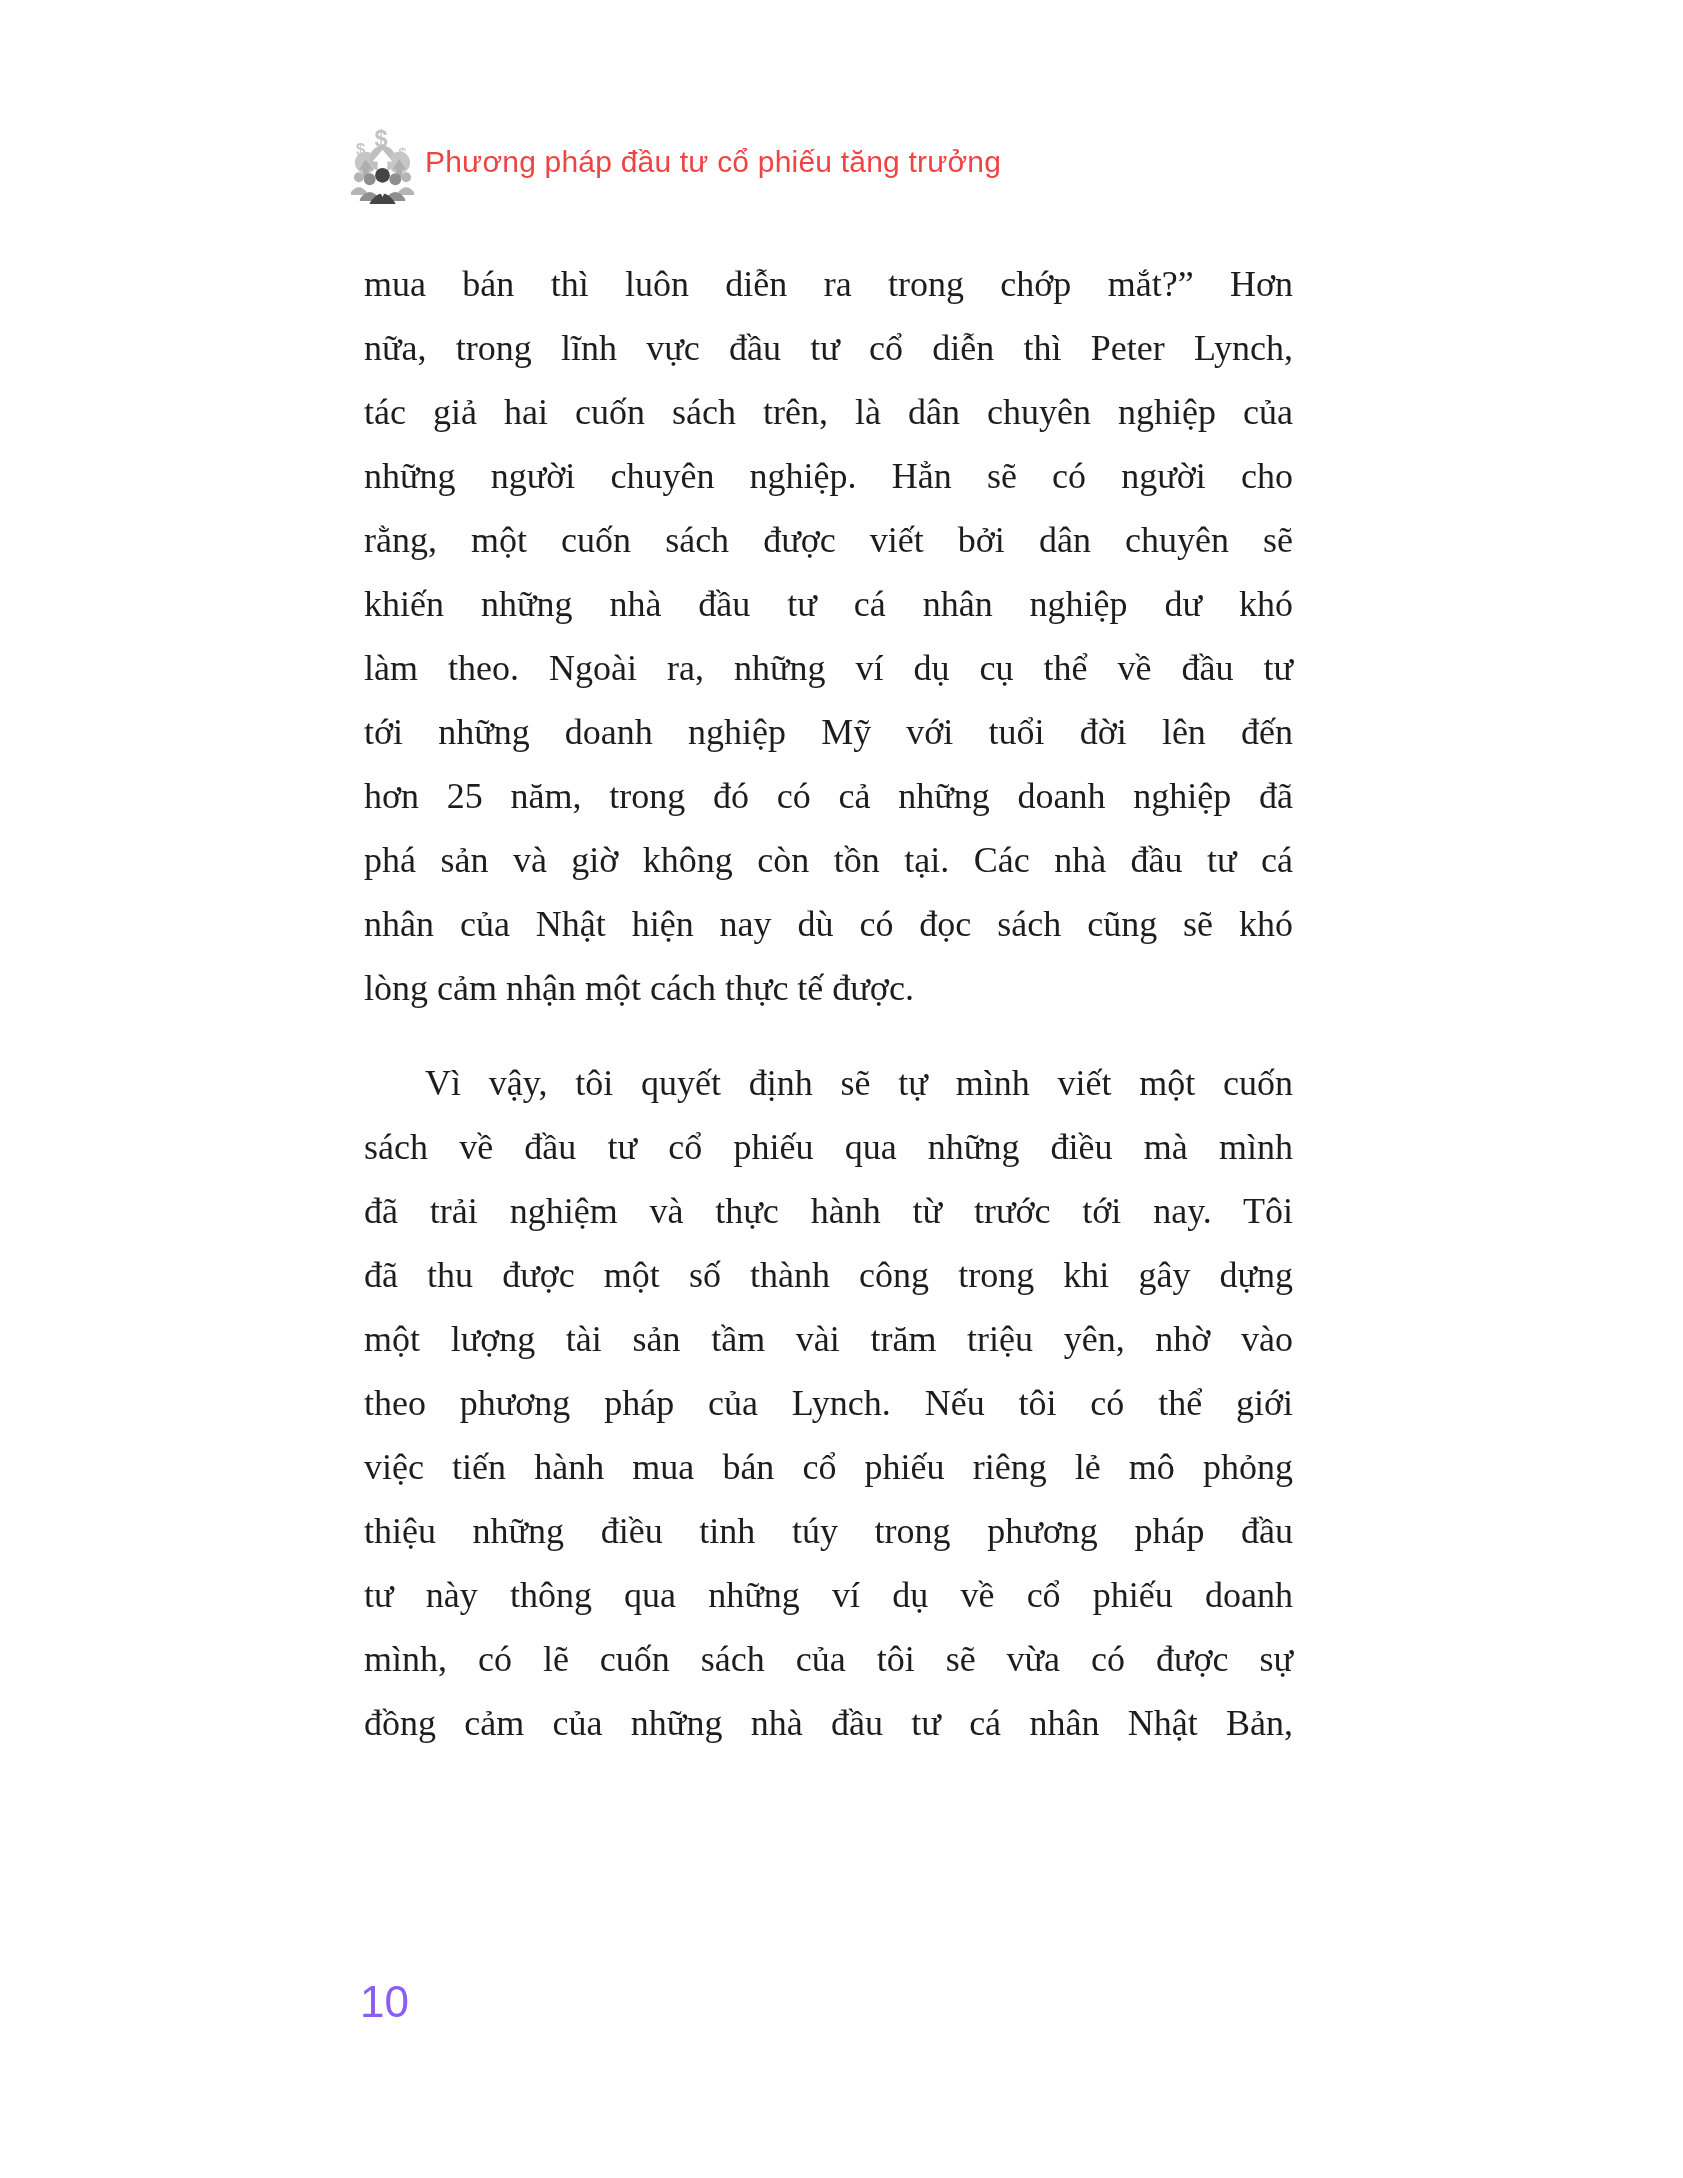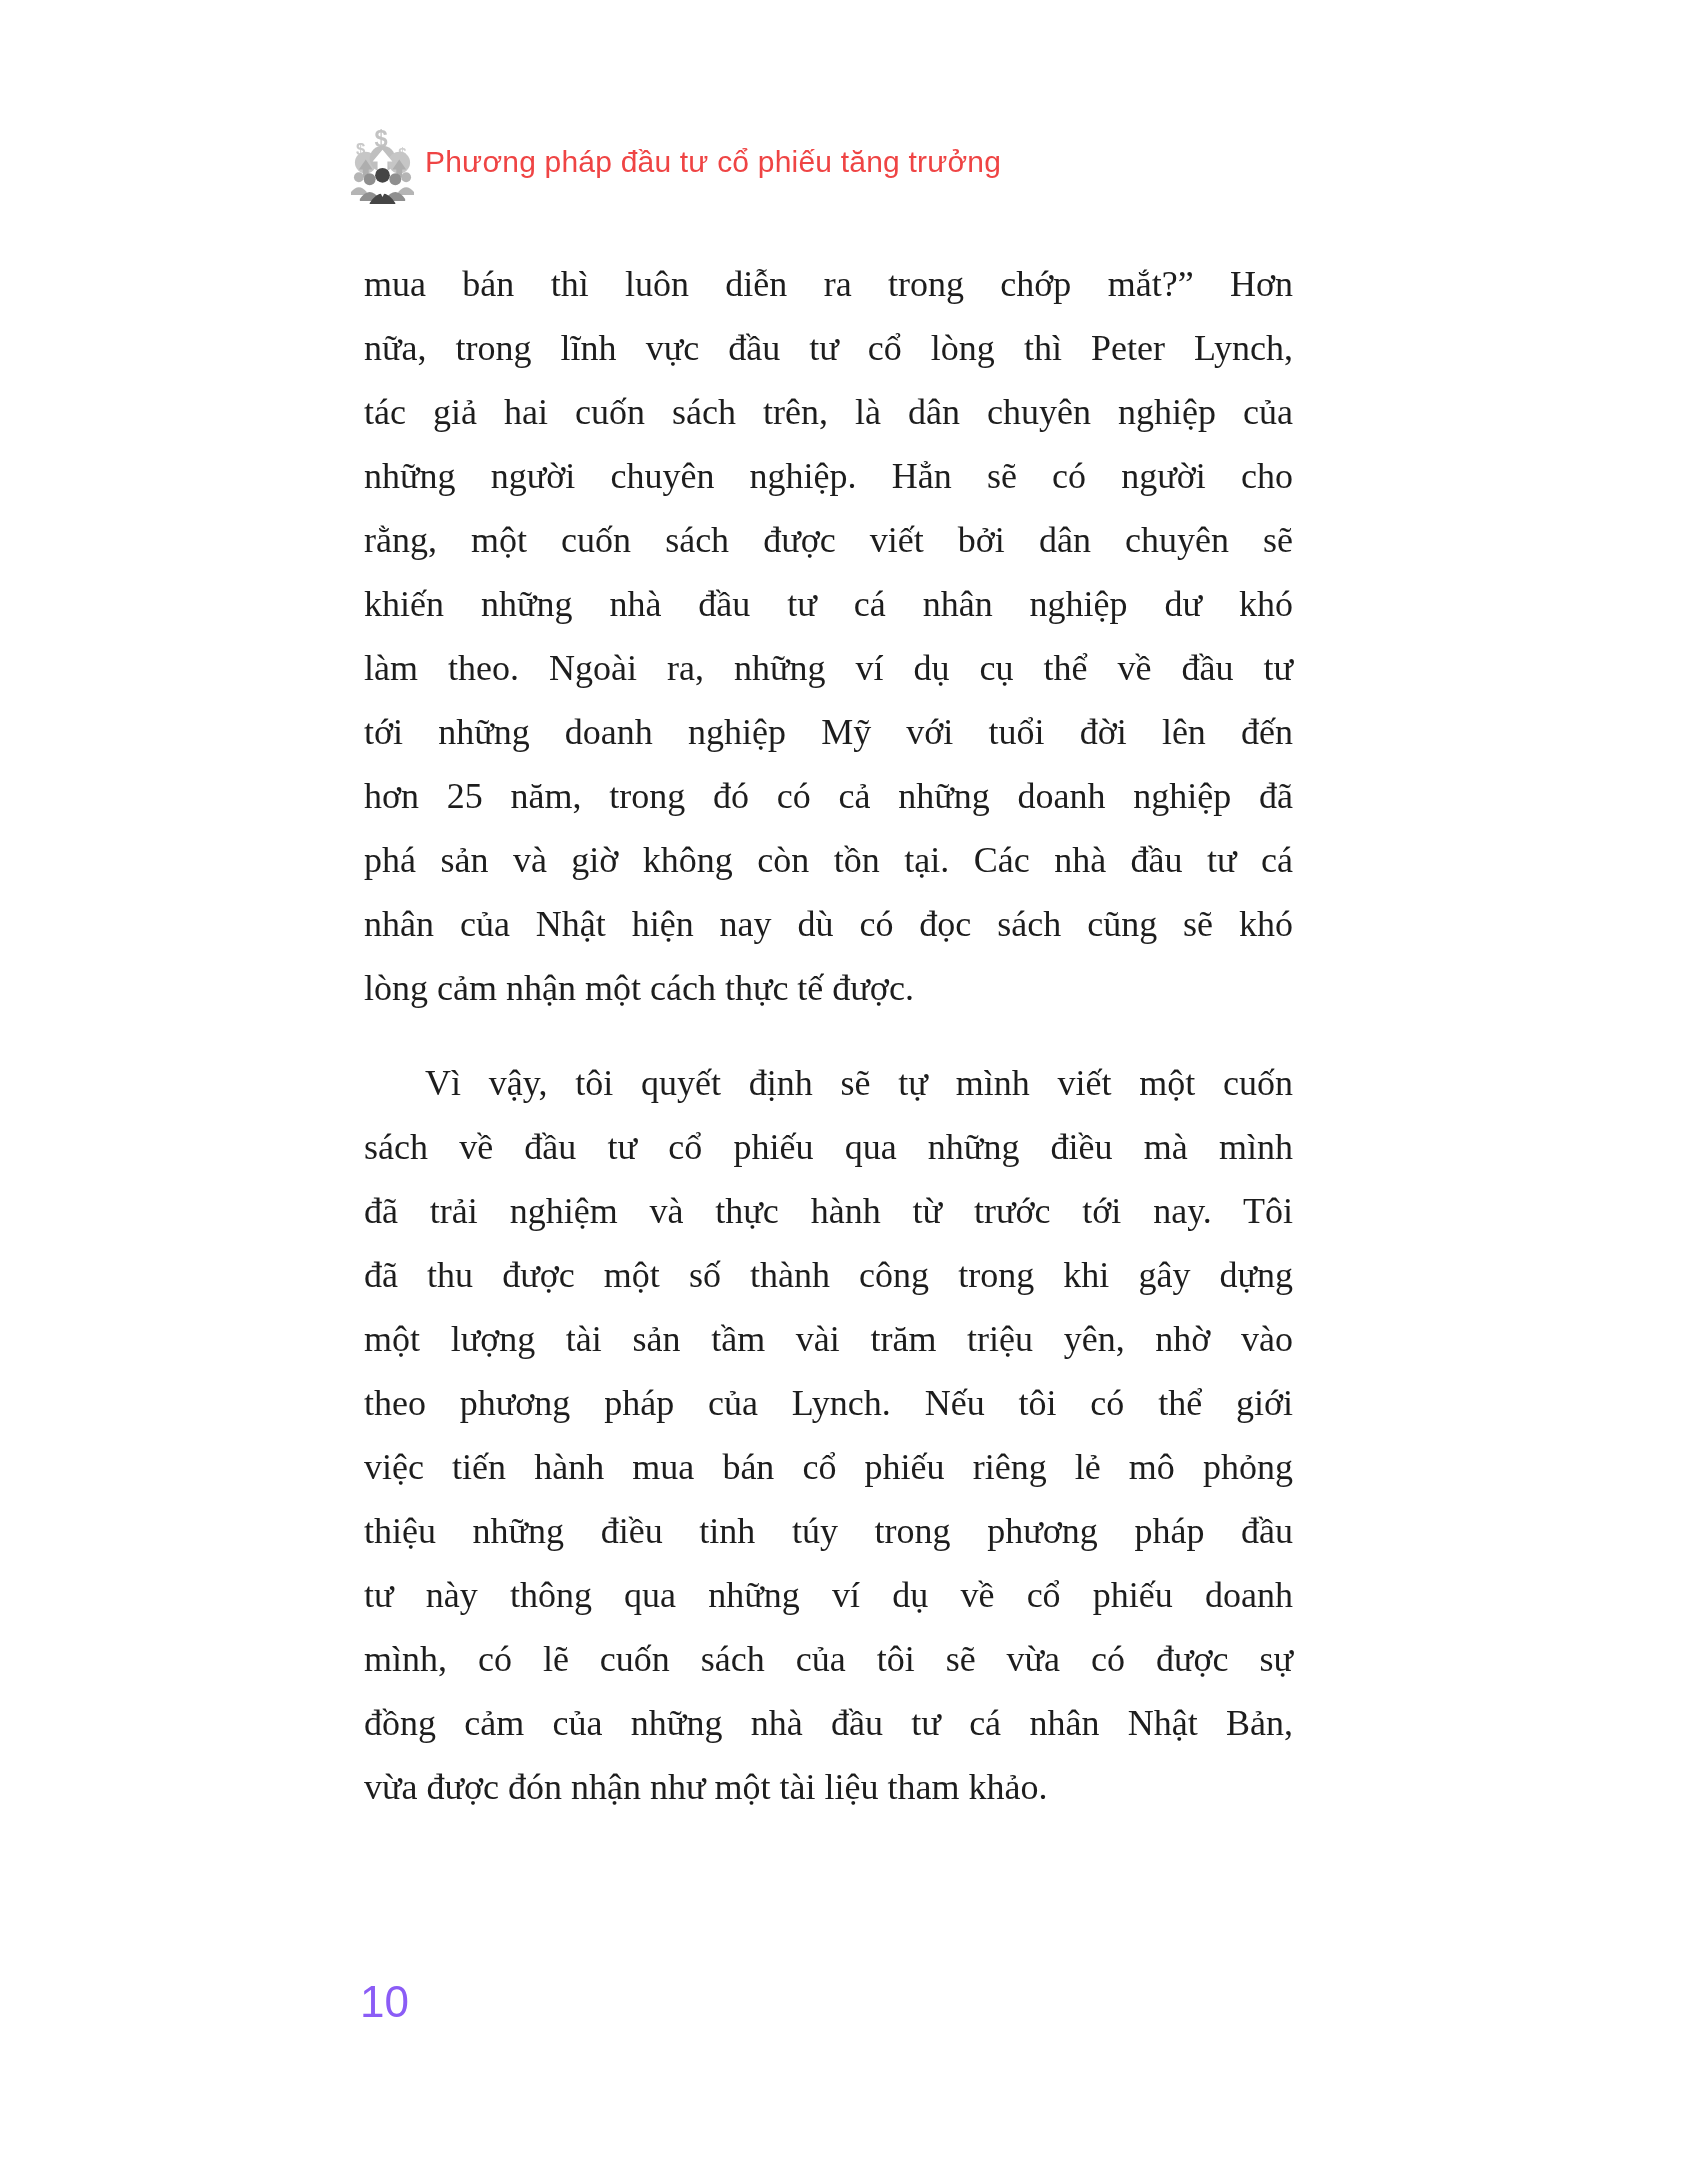--- a/index.html
+++ b/index.html
@@ -92,21 +92,21 @@
         <path d="M20 81 Q33 62 46 81 L46 82 L20 82 Z" fill="#454545"></path>
         <path d="M29 67 L33 75 L37 67 Z" fill="#ffffff"></path>
       </svg>
     </span>
     <span class="header-title">Phương pháp đầu tư cổ phiếu tăng trưởng</span>
   </div>
 
   <div class="body-text">
       <div class="paragraph">
         <div class="line">mua bán thì luôn diễn ra trong chớp mắt?” Hơn</div>
-        <div class="line">nữa, trong lĩnh vực đầu tư cổ lòng thì Peter Lynch,</div>
+        <div class="line">nữa, trong lĩnh vực đầu tư cổ diễn thì Peter Lynch,</div>
         <div class="line">tác giả hai cuốn sách trên, là dân chuyên nghiệp của</div>
         <div class="line">những người chuyên nghiệp. Hẳn sẽ có người cho</div>
         <div class="line">rằng, một cuốn sách được viết bởi dân chuyên sẽ</div>
         <div class="line">khiến những nhà đầu tư cá nhân nghiệp dư khó</div>
         <div class="line">làm theo. Ngoài ra, những ví dụ cụ thể về đầu tư</div>
         <div class="line">tới những doanh nghiệp Mỹ với tuổi đời lên đến</div>
         <div class="line">hơn 25 năm, trong đó có cả những doanh nghiệp đã</div>
         <div class="line">phá sản và giờ không còn tồn tại. Các nhà đầu tư cá</div>
         <div class="line">nhân của Nhật hiện nay dù có đọc sách cũng sẽ khó</div>
         <div class="line last">lòng cảm nhận một cách thực tế được.</div>
@@ -116,20 +116,19 @@
         <div class="line">sách về đầu tư cổ phiếu qua những điều mà mình</div>
         <div class="line">đã trải nghiệm và thực hành từ trước tới nay. Tôi</div>
         <div class="line">đã thu được một số thành công trong khi gây dựng</div>
         <div class="line">một lượng tài sản tầm vài trăm triệu yên, nhờ vào</div>
         <div class="line">theo phương pháp của Lynch. Nếu tôi có thể giới</div>
         <div class="line">việc tiến hành mua bán cổ phiếu riêng lẻ mô phỏng</div>
         <div class="line">thiệu những điều tinh túy trong phương pháp đầu</div>
         <div class="line">tư này thông qua những ví dụ về cổ phiếu doanh</div>
         <div class="line">mình, có lẽ cuốn sách của tôi sẽ vừa có được sự</div>
         <div class="line">đồng cảm của những nhà đầu tư cá nhân Nhật Bản,</div>
-        <div class="line last">vừa được đón nhận như một tài liệu tham khảo.</div>
       </div>
     </div>
 
   <div class="page-number">10</div>
 
 </div>
 
 
 </body></html>

